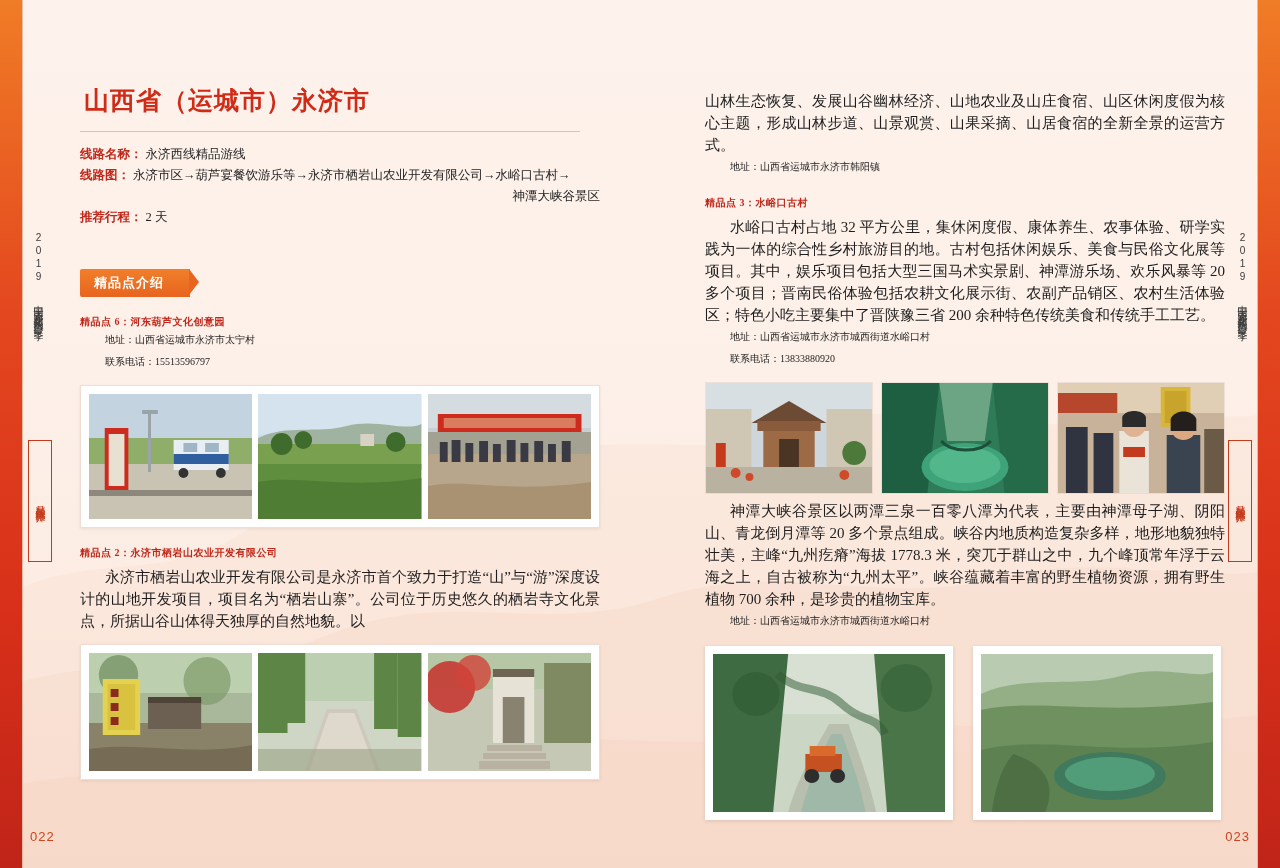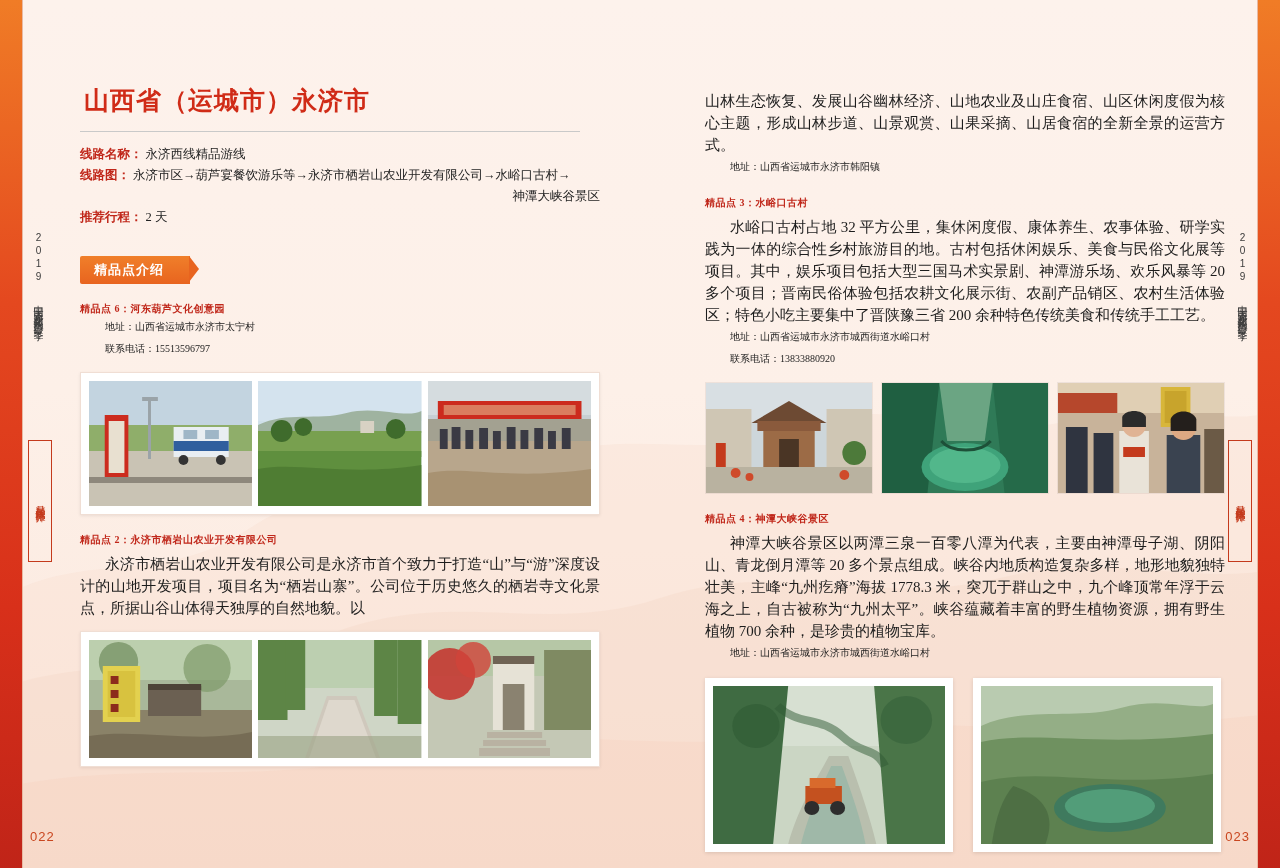--- a/index.html
+++ b/index.html
@@ -141,21 +141,21 @@
     color: #222;
   }
   .meta-val.indent {
     padding-left: 58px;
     text-align: right;
   }
 
   
   .ribbon {
     position: relative;
-    margin-top: 28px;
+    margin-top: 41px;
     display: inline-block;
     background: linear-gradient(180deg, #f07f2a 0%, #e8641f 100%);
     color: #fff;
     font-size: 13px;
     font-weight: bold;
     padding: 5px 26px 5px 14px;
     letter-spacing: 1px;
     border-radius: 2px 0 0 2px;
   }
   .ribbon:after {
@@ -472,21 +472,20 @@
           <g>
             <rect x="110" y="52" width="34" height="58" fill="#3a4350"></rect>
             <circle cx="127" cy="44" r="13" fill="#dda983"></circle>
             <path d="M114,36 C118,26 136,26 140,36 L140,48 L114,48 Z" fill="#241f1c"></path>
           </g>
           <rect x="148" y="46" width="20" height="64" fill="#6b5a46"></rect>
         </svg>
       </div>
     </div>
 
-    <div class="spot-title">精品点 4：神潭大峡谷景区</div>
     <div class="para">神潭大峡谷景区以两潭三泉一百零八潭为代表，主要由神潭母子湖、阴阳山、青龙倒月潭等 20 多个景点组成。峡谷内地质构造复杂多样，地形地貌独特壮美，主峰“九州疙瘠”海拔 1778.3 米，突兀于群山之中，九个峰顶常年浮于云海之上，自古被称为“九州太平”。峡谷蕴藏着丰富的野生植物资源，拥有野生植物 700 余种，是珍贵的植物宝库。</div>
     <div class="line">地址：山西省运城市永济市城西街道水峪口村</div>
 
     <div class="photo-pair">
       <div class="card">
         <div class="ph">
           <svg width="100%" height="100%" viewBox="0 0 216 158" preserveAspectRatio="none">
             <rect width="216" height="158" fill="#cbd6c4"></rect>
             <rect y="0" width="216" height="60" fill="#d7e0d2"></rect>
             <path d="M0,0 L70,0 L56,158 L0,158 Z" fill="#3f6b42"></path>

